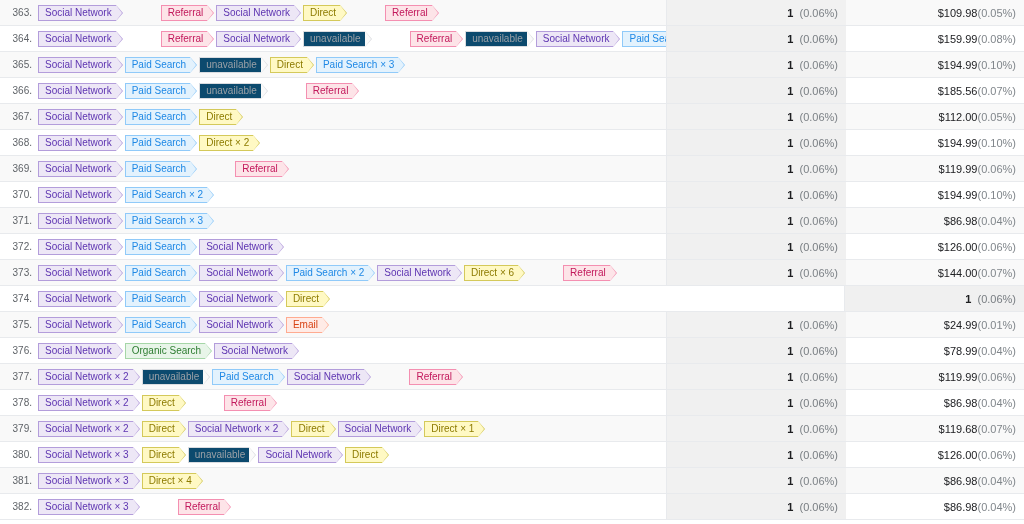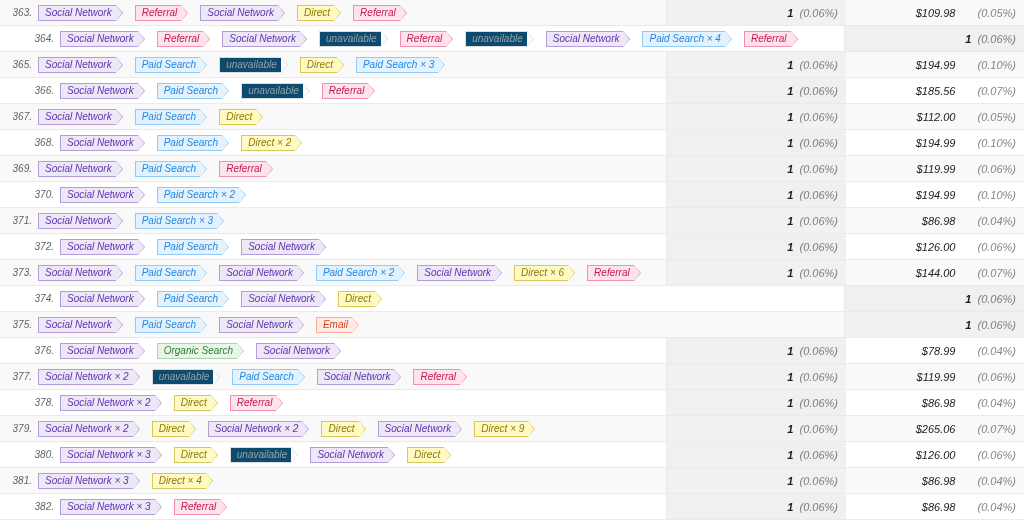--- a/index.html
+++ b/index.html
@@ -1,46 +1,46 @@
 <!DOCTYPE html>
 <html><head>
 <meta charset="utf-8">
 <style>
   * { box-sizing: border-box; }
   html, body { margin:0; padding:0; background:#fff; font-family:Arial,Helvetica,sans-serif; font-size:11px; color:#5f6368; }
-  .table { width:1024px;font-style:italic; }
+  .table { width:1024px; }
   .row { display:flex; align-items:center; height:26px; border-bottom:1px solid #e8eaed; }
-  .row.alt { background:#fff;padding-left:22px; }
+  .row.alt { background:#fff; }
   .row.odd { background:#f9f9f9; }
   .idx { width:36px; text-align:right; padding-right:4px; color:#5f6368; font-size:10px; }
-  .path { flex:1; display:flex; gap:12px; padding-left:2px; overflow:hidden; }
+  .path { flex:1; display:flex; gap:2px; padding-left:2px; overflow:hidden; }
   .col-count { width:180px; position:relative; border-left:1px solid #e8eaed; height:100%; display:flex; align-items:center; justify-content:flex-end; padding-right:8px; }
   .col-count::before { content:""; position:absolute; inset:0; background:rgba(0,0,0,0.03); pointer-events:none;}
   .row.odd .col-count::before{ background:rgba(0,0,0,0.03);}
   .row.alt .col-count::before{ background:rgba(0,0,0,0.06);}
   .cnt { font-weight:600; color:#202124; font-size:11px; margin-right:6px;}
   .pct { color:#80868b; font-size:11px; }
   .col-val { width:178px; display:flex; align-items:center; justify-content:flex-end; padding-right:8px; height:100%;}
-  .val { font-weight:400; color:#202124; font-size:11px; margin-right:22px;}
+  .val { font-weight:400; color:#202124; font-size:11px; margin-right:0;}
 
   
   .tag { display:inline-flex; align-items:center; height:16px; font-size:10px; line-height:16px; position:relative; padding:0 4px 0 6px; margin-right:7px; border-width:1px 0 1px 1px; border-style:solid; }
   .tag::after {
     content:""; position:absolute; right:-6px; top:-1px; width:0; height:0;
     border-top:8px solid transparent; border-bottom:8px solid transparent; border-left:6px solid; filter:none;
   }
   .tag .txt { position:relative; z-index:1; white-space:nowrap; }
 
   .social    { background:#ede7f6; border-color:#b39ddb; color:#5e35b1; }
   .social::after    { border-left-color:#ede7f6; }
   .paid      { background:#e3f2fd; border-color:#90caf9; color:#1e88e5; }
   .paid::after      { border-left-color:#e3f2fd; }
   .direct    { background:#fff9c4; border-color:#d4c95a; color:#8d7b00; }
   .direct::after    { border-left-color:#fff9c4; }
-  .referral  { background:#fde4e8; border-color:#f48fb1; color:#c2185b; }
+  .referral  { background:#fde4e8; border-color:#f48fb1; color:#c2185b;margin-left:36px; }
   .referral::after  { border-left-color:#fde4e8; }
   .unavail   { background:#0c4a6e; border-color:#dadce0; color:#9aa0a6; }
   .unavail::after   { border-left-color:#fafafa; }
   .organic   { background:#e8f5e9; border-color:#a5d6a7; color:#2e7d32; }
   .organic::after   { border-left-color:#e8f5e9; }
   .email     { background:#ffebe6; border-color:#ffab91; color:#d84315; }
   .email::after     { border-left-color:#ffebe6; }
   
   .tag::before {
     content:""; position:absolute; right:-7px; top:-1px; width:0; height:0;
@@ -114,20 +114,24 @@
           <span class="txt">Paid Search × 4</span>
         </span>
         <span class="tag referral">
           <span class="txt">Referral</span>
         </span>
       </div>
       <div class="col-count">
         <span class="cnt">1</span>
         <span class="pct">(0.06%)</span>
       </div>
+      <div class="col-val">
+        <span class="val">$159.99</span>
+        <span class="pct">(0.08%)</span>
+      </div>
     </div>
     <div class="row odd">
       <div class="idx">365.</div>
       <div class="path">
         <span class="tag social">
           <span class="txt">Social Network</span>
         </span>
         <span class="tag paid">
           <span class="txt">Paid Search</span>
         </span>
@@ -369,20 +373,24 @@
           <span class="txt">Social Network</span>
         </span>
         <span class="tag email">
           <span class="txt">Email</span>
         </span>
       </div>
       <div class="col-count">
         <span class="cnt">1</span>
         <span class="pct">(0.06%)</span>
       </div>
+      <div class="col-val">
+        <span class="val">$24.99</span>
+        <span class="pct">(0.01%)</span>
+      </div>
     </div>
     <div class="row alt">
       <div class="idx">376.</div>
       <div class="path">
         <span class="tag social">
           <span class="txt">Social Network</span>
         </span>
         <span class="tag organic">
           <span class="txt">Organic Search</span>
         </span>
@@ -461,29 +469,29 @@
         <span class="tag social">
           <span class="txt">Social Network × 2</span>
         </span>
         <span class="tag direct">
           <span class="txt">Direct</span>
         </span>
         <span class="tag social">
           <span class="txt">Social Network</span>
         </span>
         <span class="tag direct">
-          <span class="txt">Direct × 9</span>
-        </span>
-      </div>
-      <div class="col-count">
-        <span class="cnt">1</span>
-        <span class="pct">(0.06%)</span>
-      </div>
-      <div class="col-val">
-        <span class="val">$265.06</span>
+          <span class="txt">Direct × 1</span>
+        </span>
+      </div>
+      <div class="col-count">
+        <span class="cnt">1</span>
+        <span class="pct">(0.06%)</span>
+      </div>
+      <div class="col-val">
+        <span class="val">$119.68</span>
         <span class="pct">(0.07%)</span>
       </div>
     </div>
     <div class="row alt">
       <div class="idx">380.</div>
       <div class="path">
         <span class="tag social">
           <span class="txt">Social Network × 3</span>
         </span>
         <span class="tag direct">

